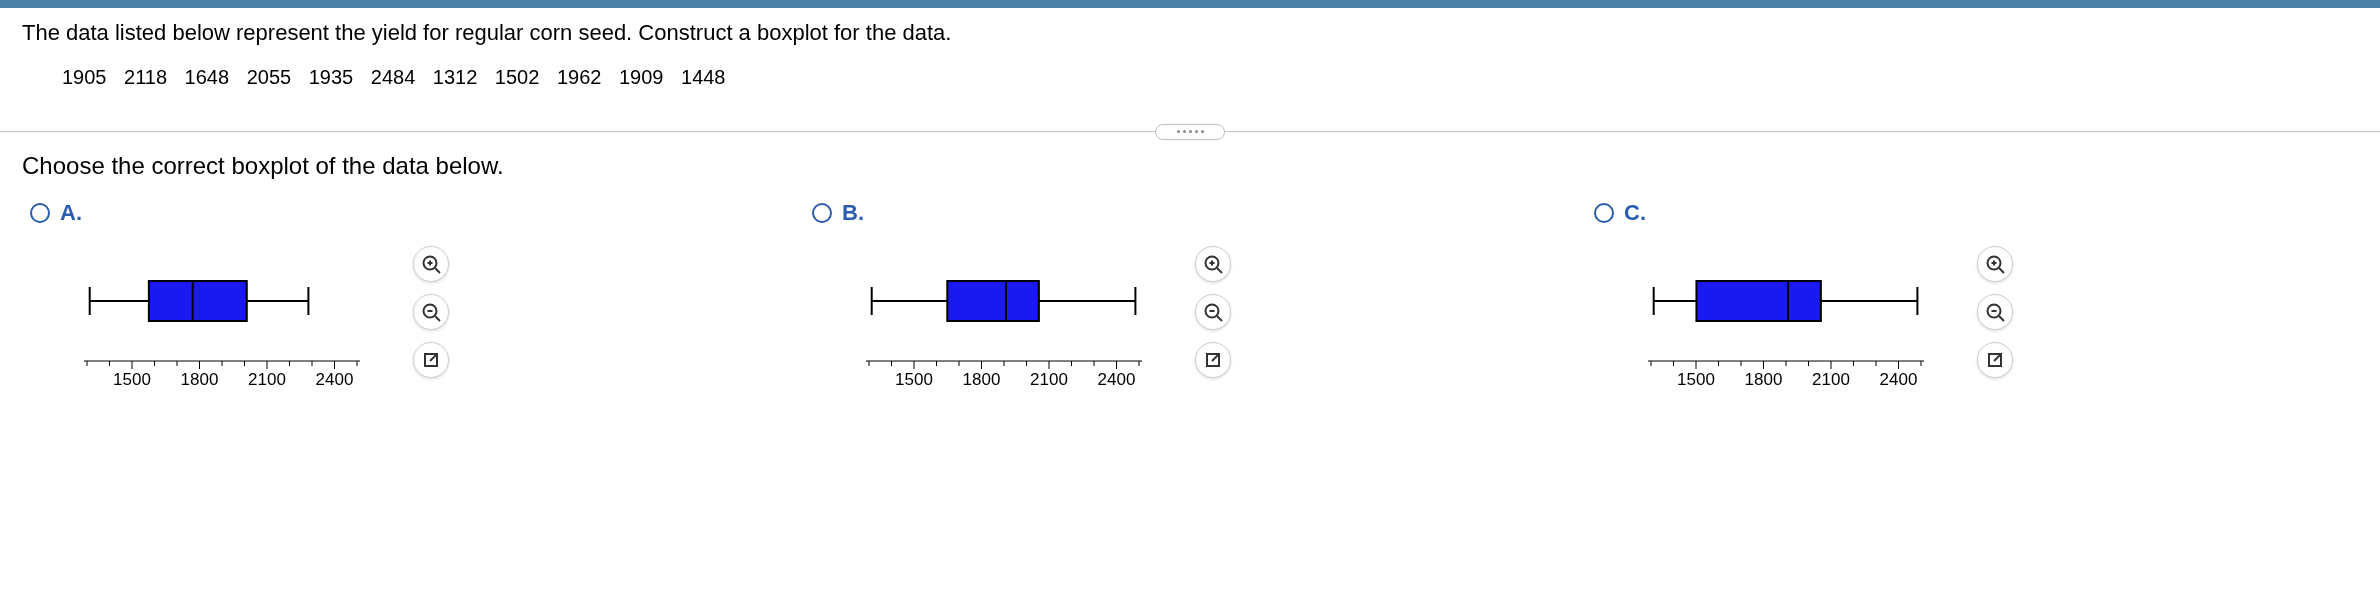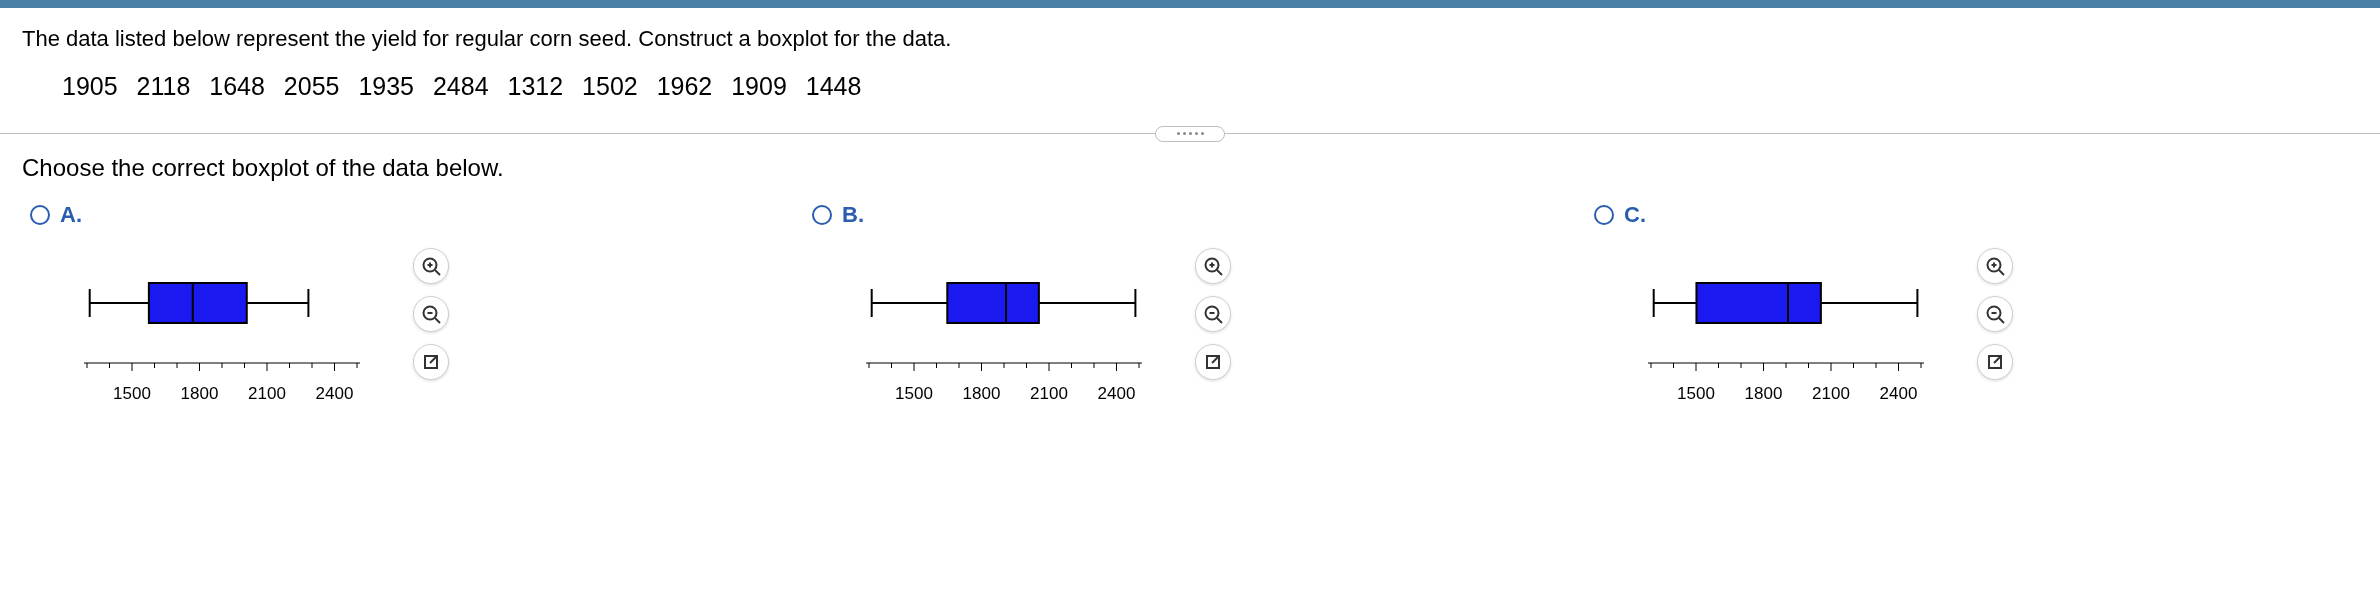--- a/index.html
+++ b/index.html
@@ -10,30 +10,30 @@
     font-size: 21px;
     color: #000;
     background: #fff;
     width: 2380px;
   }
   .topbar {
     height: 8px;
     background: #4a7fa6;
   }
   .question-area {
-    padding: 18px 22px 14px 22px;
+    padding: 12px 22px 14px 22px;
   }
   .question-text {
     font-size: 22px;
     margin-bottom: 20px;
   }
   .data-row {
-    font-size: 25px;
+    font-size: 20px;
     padding-left: 40px;
-    margin-bottom: 18px;
+    margin-bottom: 28px;
     word-spacing: 12px;
   }
   .divider-wrap {
     position: relative;
     height: 1px;
     background: #bfbfbf;
     margin: 0;
   }
   .handle {
     position: absolute;
@@ -93,21 +93,21 @@
     width: 310px;
     height: 160px;
   }
   .plot-svg {
     position: absolute;
     left: 0; top: 0;
   }
   .axis-labels {
     position: absolute;
     left: 0;
-    top: 136px;
+    top: 124px;
     width: 100%;
     height: 20px;
   }
   .tick-label {
     position: absolute;
     font-size: 17px;
     transform: translateX(-50%);
   }
   .tool-col {
     position: absolute;

